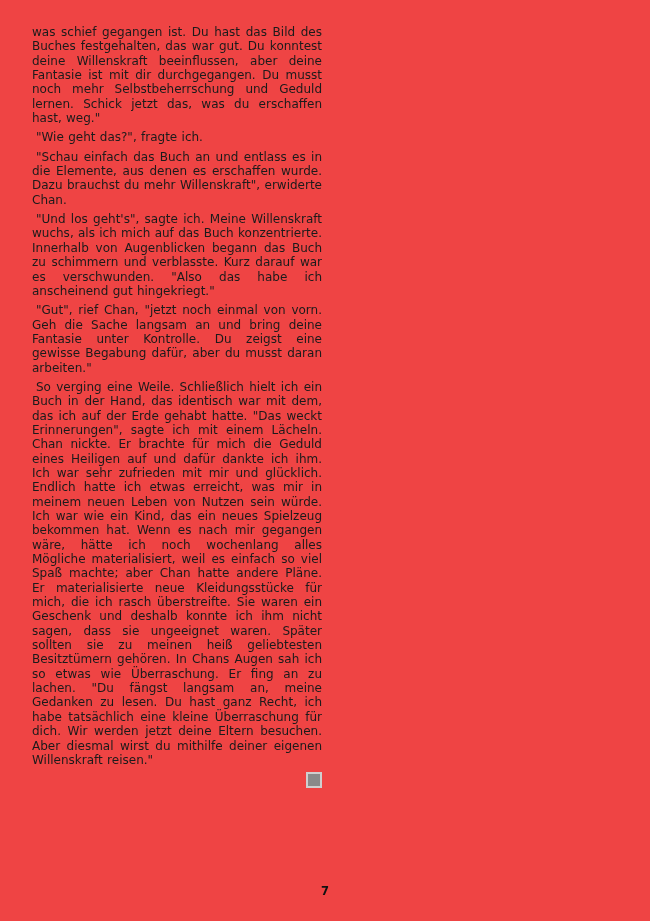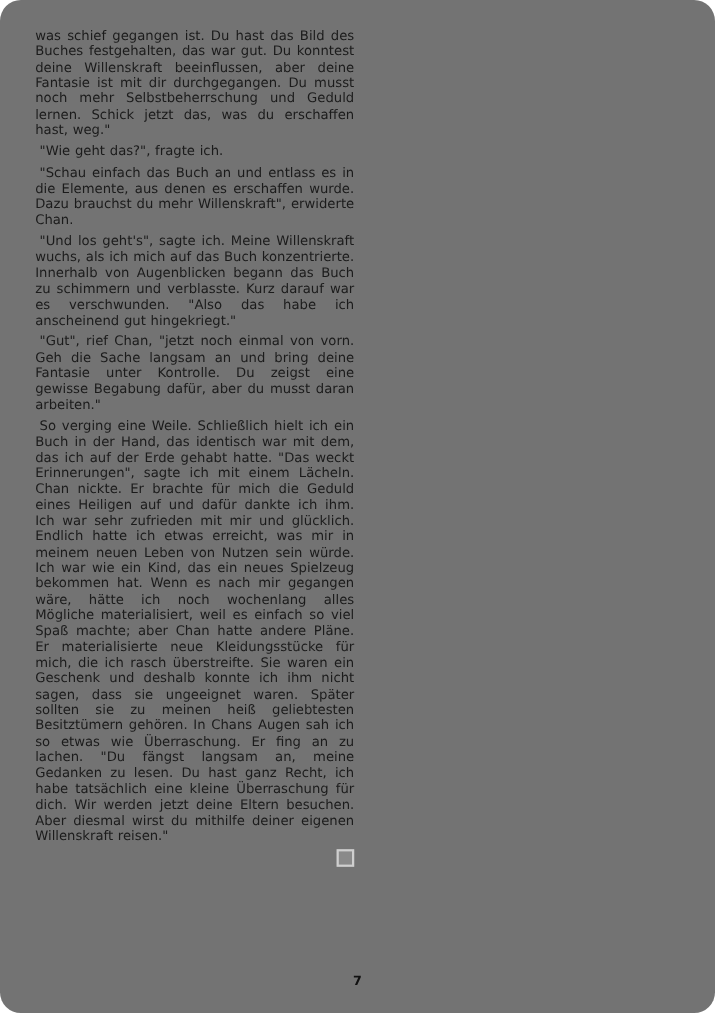--- a/index.html
+++ b/index.html
@@ -10,22 +10,21 @@
     width: 650px;
     height: 921px;
     background: #ffffff;
     font-family: "DejaVu Sans", "Liberation Sans", sans-serif;
     position: relative;
     overflow: hidden;
   }
   .page {
     position: absolute;
     inset: 0;
-    background: #737373;
-    border-radius: 19px;
+    background: #ef4444;
   }
   .text-column {
     position: absolute;
     left: 32px;
     top: 25px;
     width: 290px;
     color: #1b1b1b;
     font-size: 12px;
     line-height: 14.35px;
     text-align: justify;

